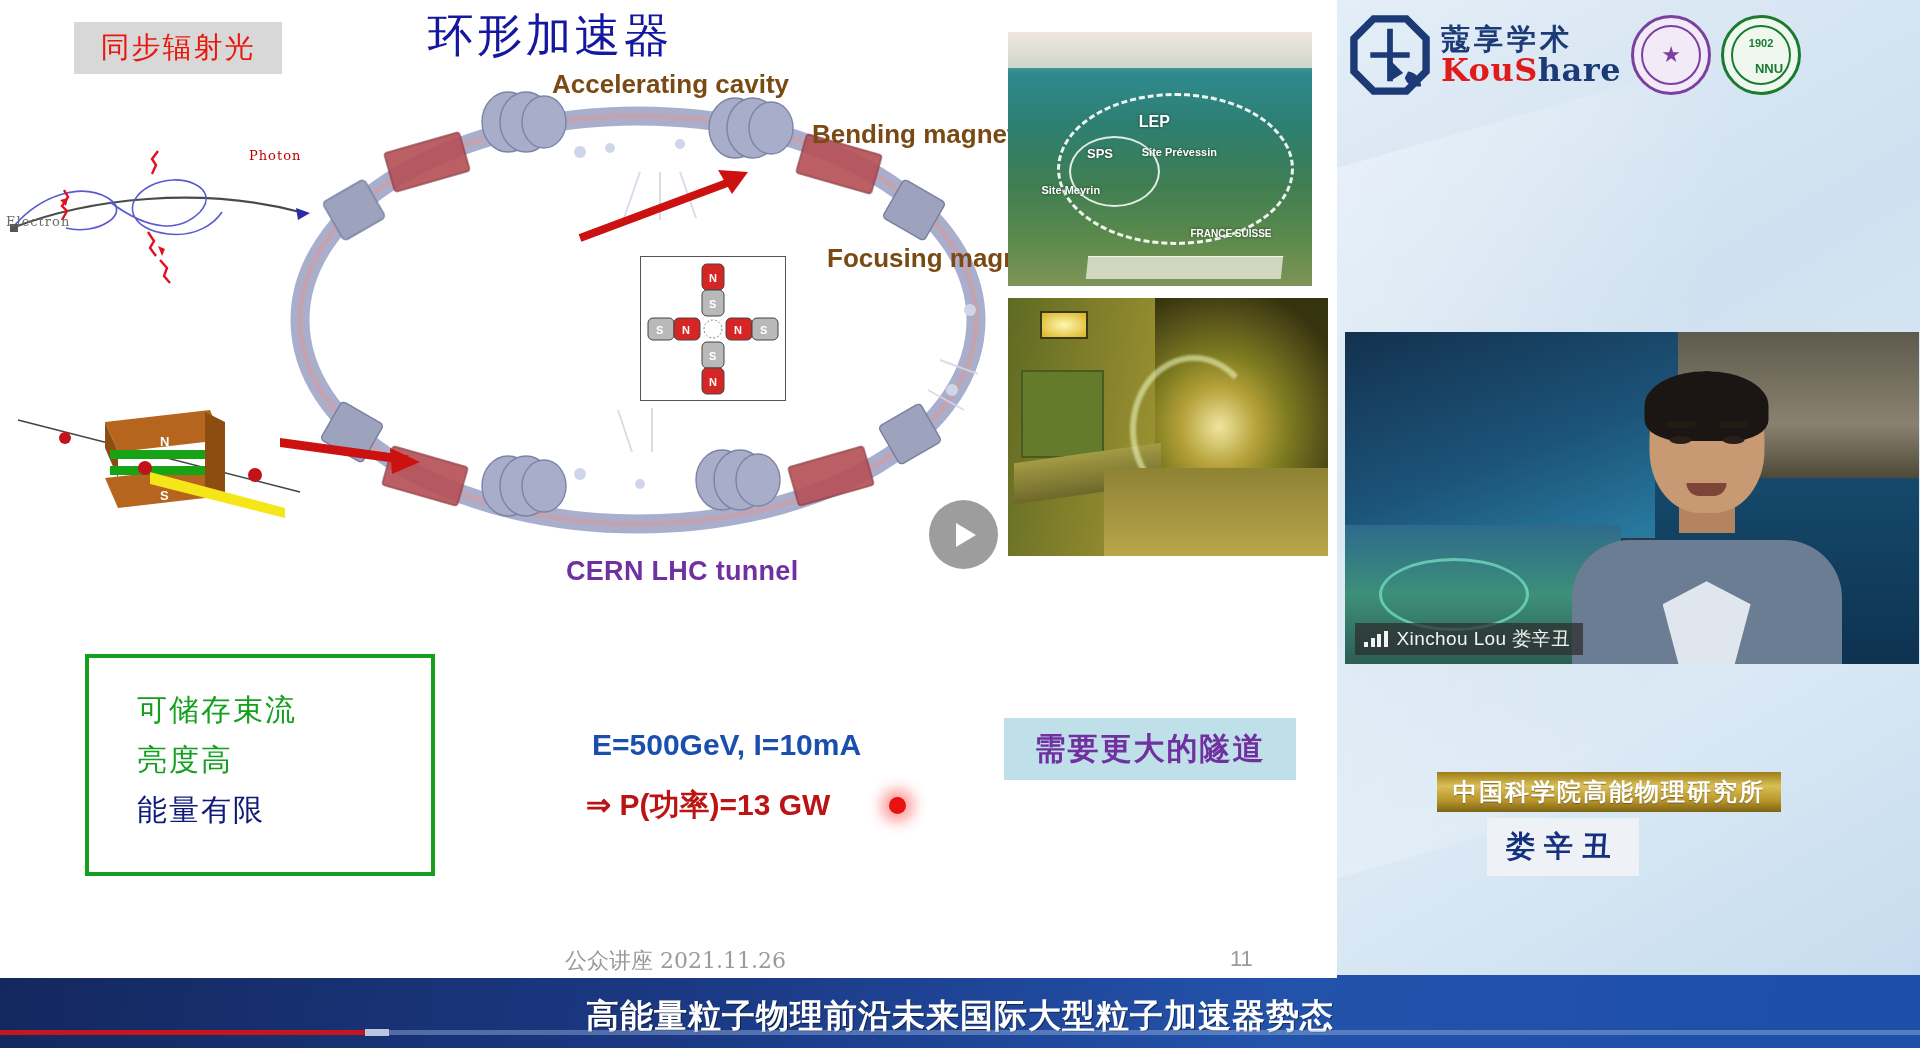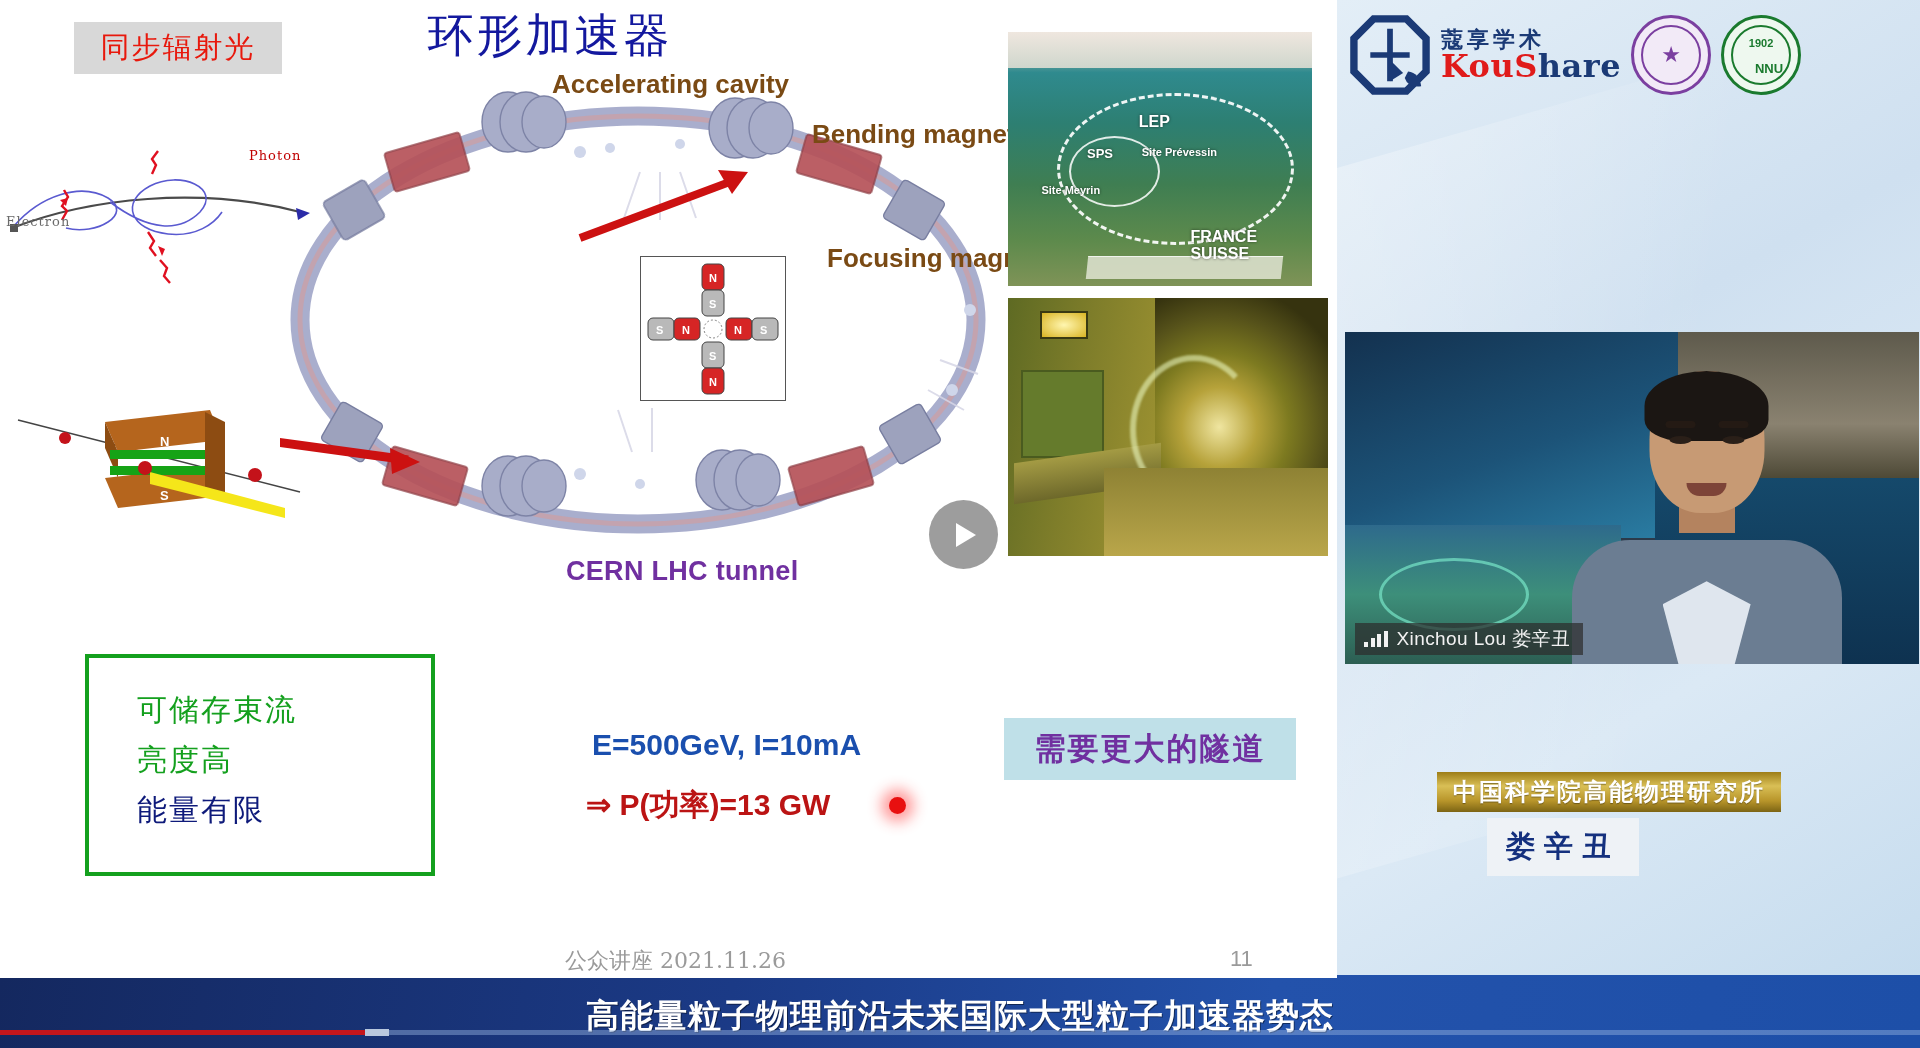--- a/index.html
+++ b/index.html
@@ -75,21 +75,21 @@
      background:linear-gradient(#efe7df,#cfd6cd); }
   .ring { position:absolute; border-radius:50%; border:3px dashed rgba(255,255,255,.92); }
   #ring-lep { left:16%; top:24%; width:78%; height:60%; }
   #ring-sps { left:20%; top:41%; width:30%; height:28%; border:2px solid rgba(255,255,255,.85); border-style:solid; }
   .ae-t { position:absolute; color:#fff; font-size:13px; font-weight:bold;
      text-shadow:0 0 3px rgba(0,0,0,.6); }
   #ae-lep { left:43%; top:32%; font-size:16px; }
   #ae-sps { left:26%; top:45%; }
   #ae-prev{ left:44%; top:45%; font-size:11px; line-height:1.1;text-align:right; }
   #ae-mey { left:11%; top:60%; font-size:11px; line-height:1.1; }
-  #ae-fs  { left:60%; top:77%; font-size:16px; line-height:1.1; }
+  #ae-fs  { left:60%; top:77%; font-size:10px; line-height:1.1; }
   .airstrip { position:absolute; left:26%; bottom:3%; width:64%; height:9%;
      background:rgba(225,228,210,.85); transform:skewX(-6deg);
      border-top:1px solid rgba(255,255,255,.7); }
 
   .tu-bg { position:absolute; inset:0;
      background:radial-gradient(ellipse 42% 55% at 66% 50%, #efe5a0 0%, #b6a23a 28%,
        #7d7a20 52%, #56521a 78%, #36330f 100%); }
   .tu-wall { position:absolute; left:0; top:0; width:46%; height:100%;
      background:linear-gradient(100deg,#5e6a23 0%,#7e7d2a 45%,#a09432 100%); }
   .tu-rack { position:absolute; left:4%; top:28%; width:26%; height:34%;
@@ -115,21 +115,21 @@
      background:linear-gradient(150deg,#e3eef7 0%,#cfe0f0 38%,#dbe9f5 68%,#c6dcee 100%);
      overflow:hidden; }
   #right:before { content:""; position:absolute; left:-40%; top:10%; width:180%; height:70%;
      background:linear-gradient(115deg,rgba(255,255,255,.55),rgba(255,255,255,0) 55%);
      transform:rotate(-16deg); }
 
   .logobar { position:absolute; left:0; top:0; width:583px; height:110px;
      display:flex; align-items:center; gap:10px; padding-left:12px; }
   .ks-mark { width:82px; height:82px; flex:0 0 auto; }
   .ks-txt { line-height:1; }
-  .ks-cn { color:#1b3a76; font-size:22px; font-weight:bold; letter-spacing:4px;
+  .ks-cn { color:#1b3a76; font-size:29px; font-weight:bold; letter-spacing:4px;
      font-family:"DejaVu Serif","Liberation Serif",serif; }
   .ks-en { font-size:32px; font-weight:bold; font-family:"DejaVu Serif","Liberation Serif",serif;
      letter-spacing:.5px; }
   .ks-en .r { color:#e01b1b; } .ks-en .b { color:#1b3a76; }
   .seal { width:80px; height:80px; border-radius:50%; flex:0 0 auto; position:relative; }
   .seal-th { border:3px solid #7b3fa0; background:#f2eaf7; }
   .seal-th:before { content:""; position:absolute; inset:7px; border-radius:50%;
      border:2px solid #7b3fa0; }
   .seal-th .st { position:absolute; left:50%; top:50%; transform:translate(-50%,-50%);
      color:#7b3fa0; font-size:22px; }

